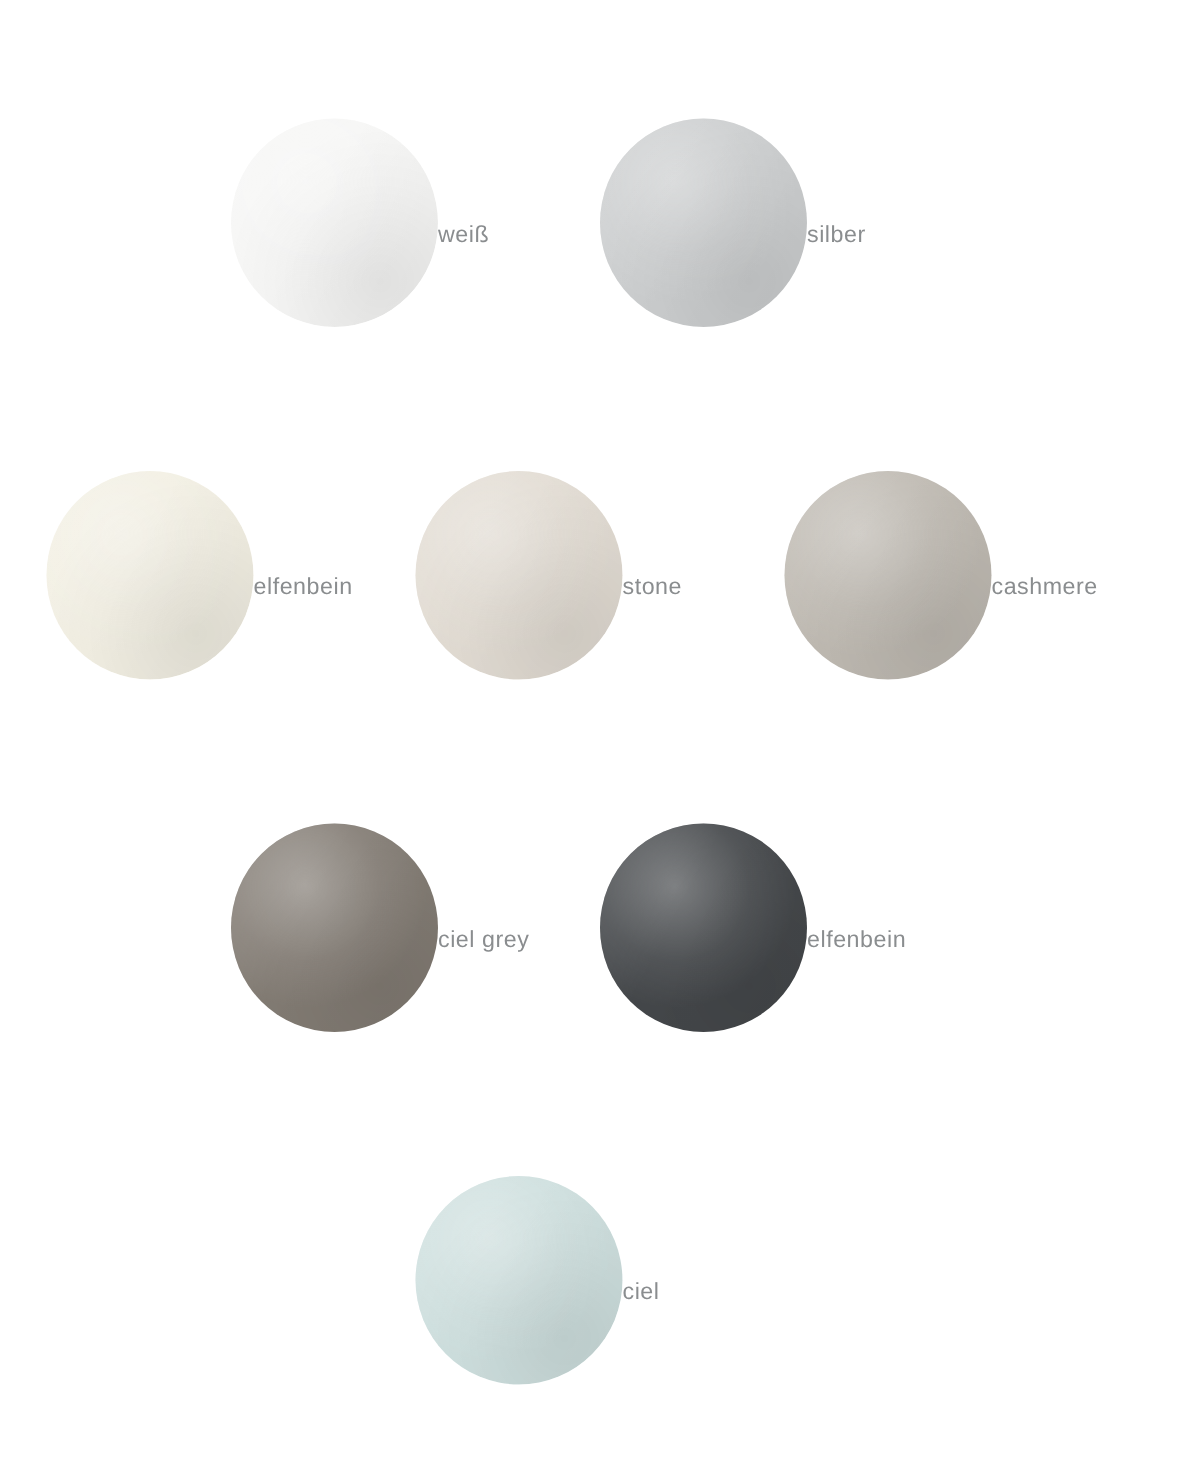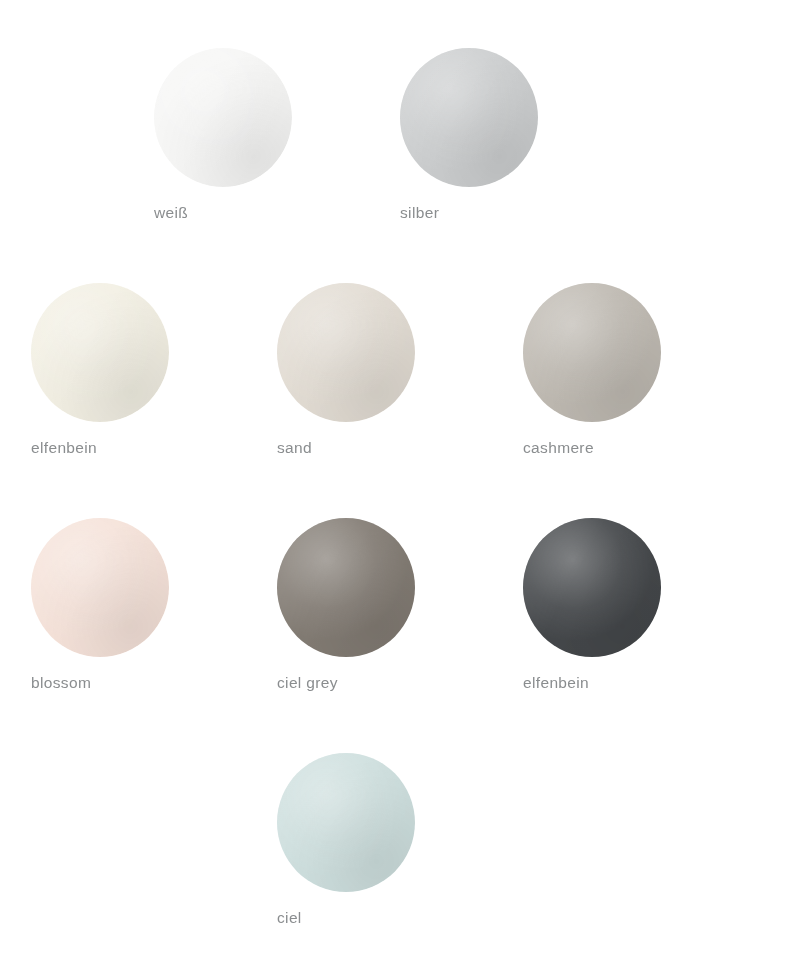--- a/index.html
+++ b/index.html
@@ -32,22 +32,22 @@
     justify-content: center;
   }
   .swatch-row.row-0 { top: 48px; }
   .swatch-row.row-1 { top: 283px; }
   .swatch-row.row-2 { top: 518px; }
   .swatch-row.row-3 { top: 753px; }
 
   .swatch-cell {
     width: 246px;
     display: flex;
-    flex-direction: column;
-    align-items: flex-start;
+    flex-direction: row;
+    align-items: center;
   }
 
   .swatch-disc {
     width: 138px;
     height: 139px;
     border-radius: 50%;
     position: relative;
     overflow: hidden;
     flex: none;
   }
@@ -98,32 +98,28 @@
         <div class="swatch-label">silber</div>
       </div>
     </div>
     <div class="swatch-row row-1">
       <div class="swatch-cell">
         <div class="swatch-disc" style="background: rgb(243, 240, 228);"></div>
         <div class="swatch-label">elfenbein</div>
       </div>
       <div class="swatch-cell">
         <div class="swatch-disc" style="background: rgb(227, 221, 212);"></div>
-        <div class="swatch-label">sand</div>
+        <div class="swatch-label">stone</div>
       </div>
       <div class="swatch-cell">
         <div class="swatch-disc" style="background: rgb(191, 186, 178);"></div>
         <div class="swatch-label">cashmere</div>
       </div>
     </div>
     <div class="swatch-row row-2">
-      <div class="swatch-cell">
-        <div class="swatch-disc" style="background: rgb(246, 227, 218);"></div>
-        <div class="swatch-label">blossom</div>
-      </div>
       <div class="swatch-cell">
         <div class="swatch-disc" style="background: rgb(131, 124, 116);"></div>
         <div class="swatch-label">ciel grey</div>
       </div>
       <div class="swatch-cell">
         <div class="swatch-disc" style="background: rgb(69, 72, 75);"></div>
         <div class="swatch-label">elfenbein</div>
       </div>
     </div>
     <div class="swatch-row row-3">

